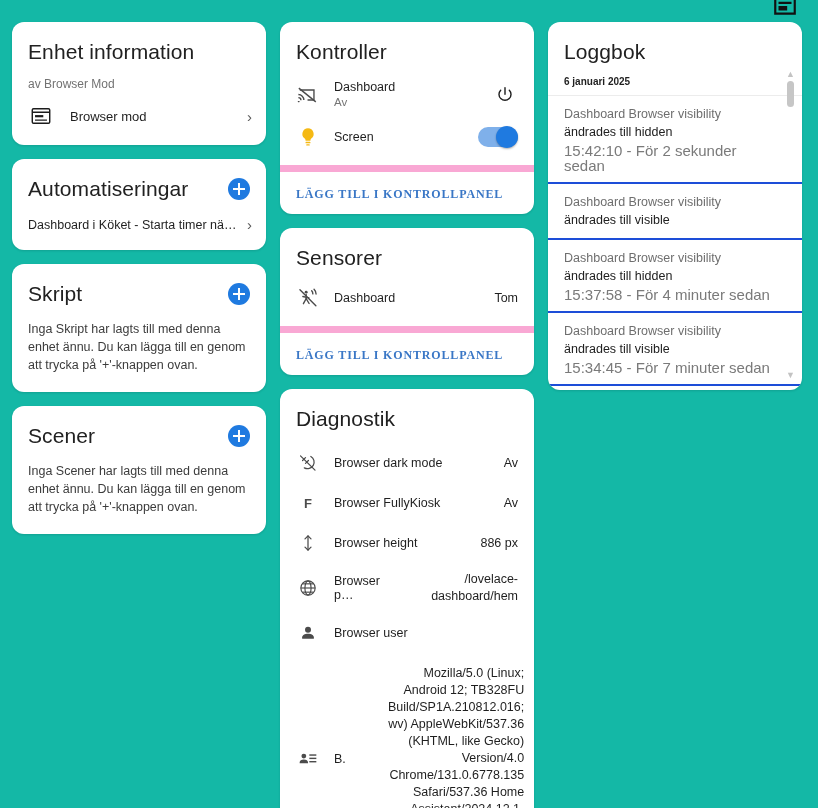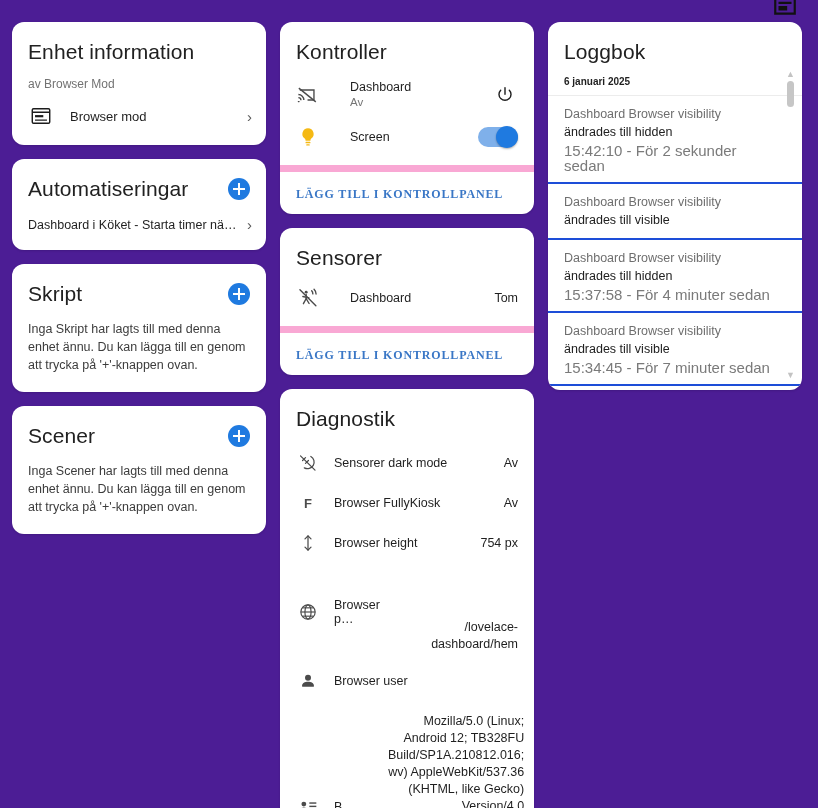--- a/index.html
+++ b/index.html
@@ -7,21 +7,21 @@
     margin: 0; padding: 0;
     width: 818px; height: 808px;
     background: #f5f5f5;
     font-family: "Liberation Sans", sans-serif;
     color: #212121;
     overflow: hidden;
   }
   .page {
     position: relative;
     width: 818px; height: 808px;
-    background: #4c1d95;
+    background: #14b8a6;
   }
 
   
   .top-icon {
     position: absolute;
     top: -8px; right: 20px;
     width: 26px; height: 26px;
     color: #111;
   }
 
@@ -100,21 +100,21 @@
   .auto-row .label {
     flex: 1; font-size: 12.5px; color: #1f1f1f;
     white-space: nowrap; overflow: hidden; text-overflow: ellipsis;
   }
 
   
   .ent-row {
     display: flex; align-items: center;
     padding: 7px 16px;
     min-height: 40px;
-    gap: 30px;
+    gap: 14px;
   }
   .ent-row .ico { width: 24px; height: 24px; flex: 0 0 24px; display:flex; align-items:center; justify-content:center; }
   .ent-row .names { flex: 1; min-width: 0; }
   .ent-row .nm { font-size: 12.5px; color: #1f1f1f; line-height: 16px; }
   .ent-row .st { font-size: 11.5px; color: #757575; line-height: 15px; }
   .ent-row .val { font-size: 12.5px; color: #1f1f1f; text-align: center; white-space: pre-line; line-height: 17px; }
 
   .entities-list { padding: 6px 0 8px 0; }
 
   .card-action {
@@ -331,54 +331,54 @@
 
           <div class="diag-row">
             <span class="ico">
               <svg viewBox="0 0 24 24" width="20" height="20" fill="none" stroke="currentColor" stroke-width="1.5" stroke-linecap="round">
                 <path d="M15.4 4.2A7.8 7.8 0 1 1 7.6 17.8"></path>
                 <line x1="3" y1="3.4" x2="20.4" y2="20.6"></line>
                 <line x1="9" y1="5.5" x2="5.5" y2="9"></line>
                 <line x1="12.5" y1="9" x2="9" y2="12.5"></line>
               </svg>
             </span>
-            <span class="nm">Sensorer dark mode</span>
+            <span class="nm">Browser dark mode</span>
             <span class="val">Av</span>
           </div>
 
           <div class="diag-row">
             <span class="ico" style="font-size:13px;font-weight:600;color:#4b4b4b;">F</span>
             <span class="nm">Browser FullyKiosk</span>
             <span class="val">Av</span>
           </div>
 
           <div class="diag-row">
             <span class="ico">
               <svg viewBox="0 0 24 24" width="20" height="20" fill="none" stroke="currentColor" stroke-width="1.5" stroke-linecap="round" stroke-linejoin="round">
                 <line x1="12" y1="3.5" x2="12" y2="20.5"></line>
                 <polyline points="8.4,7 12,3.4 15.6,7"></polyline>
                 <polyline points="8.4,17 12,20.6 15.6,17"></polyline>
               </svg>
             </span>
             <span class="nm">Browser height</span>
-            <span class="val">754 px</span>
+            <span class="val">886 px</span>
           </div>
 
           <div class="diag-row">
             <span class="ico">
               <svg viewBox="0 0 24 24" width="20" height="20" fill="none" stroke="currentColor" stroke-width="1.4">
                 <circle cx="12" cy="12" r="8.6"></circle>
                 <ellipse cx="12" cy="12" rx="3.7" ry="8.6"></ellipse>
                 <line x1="3.4" y1="12" x2="20.6" y2="12"></line>
                 <line x1="5" y1="7" x2="19" y2="7"></line>
                 <line x1="5" y1="17" x2="19" y2="17"></line>
               </svg>
             </span>
             <span class="nm">Browser p…</span>
-            <span class="val" style="max-width:120px;margin-top:48px;">/lovelace-dashboard/hem</span>
+            <span class="val" style="max-width:120px;">/lovelace-dashboard/hem</span>
           </div>
 
           <div class="diag-row">
             <span class="ico">
               <svg viewBox="0 0 24 24" width="20" height="20" fill="currentColor">
                 <circle cx="12" cy="8" r="3.6"></circle>
                 <path d="M12 13c-4 0-7 2-7 4.2V19h14v-1.8C19 15 16 13 12 13z"></path>
               </svg>
             </span>
             <span class="nm">Browser user</span>

